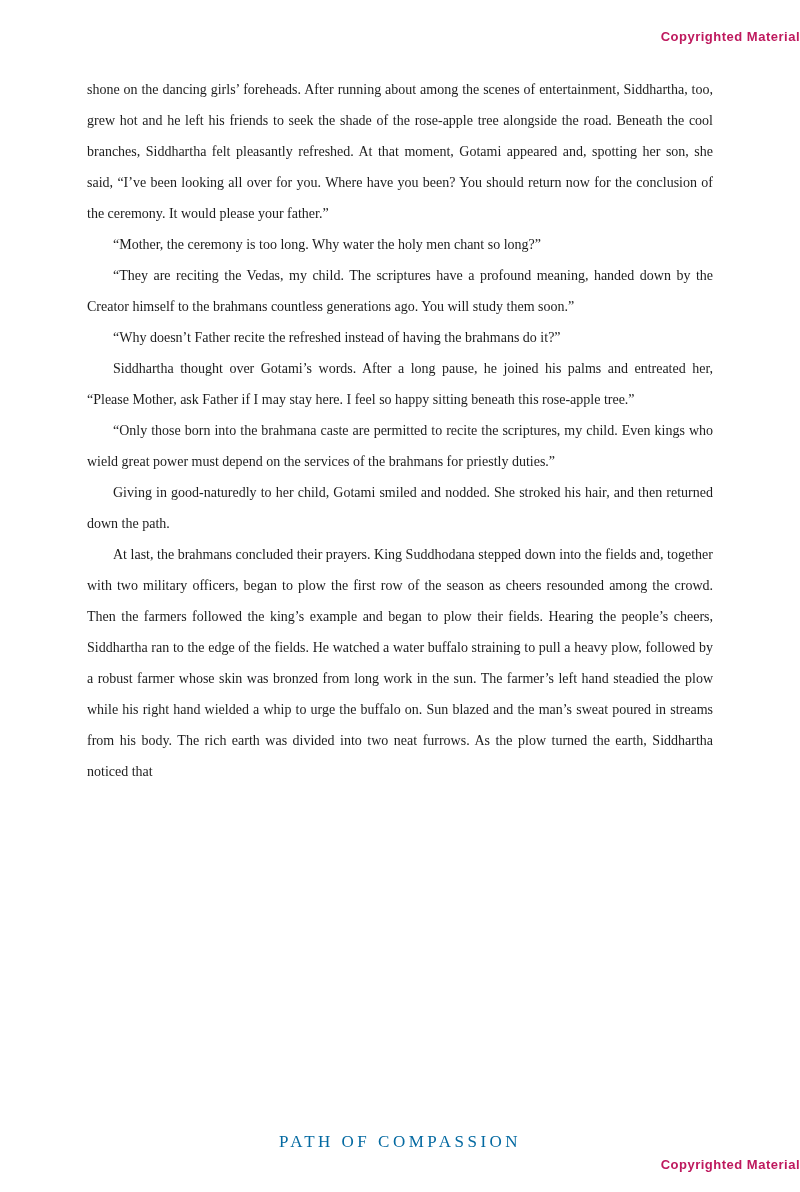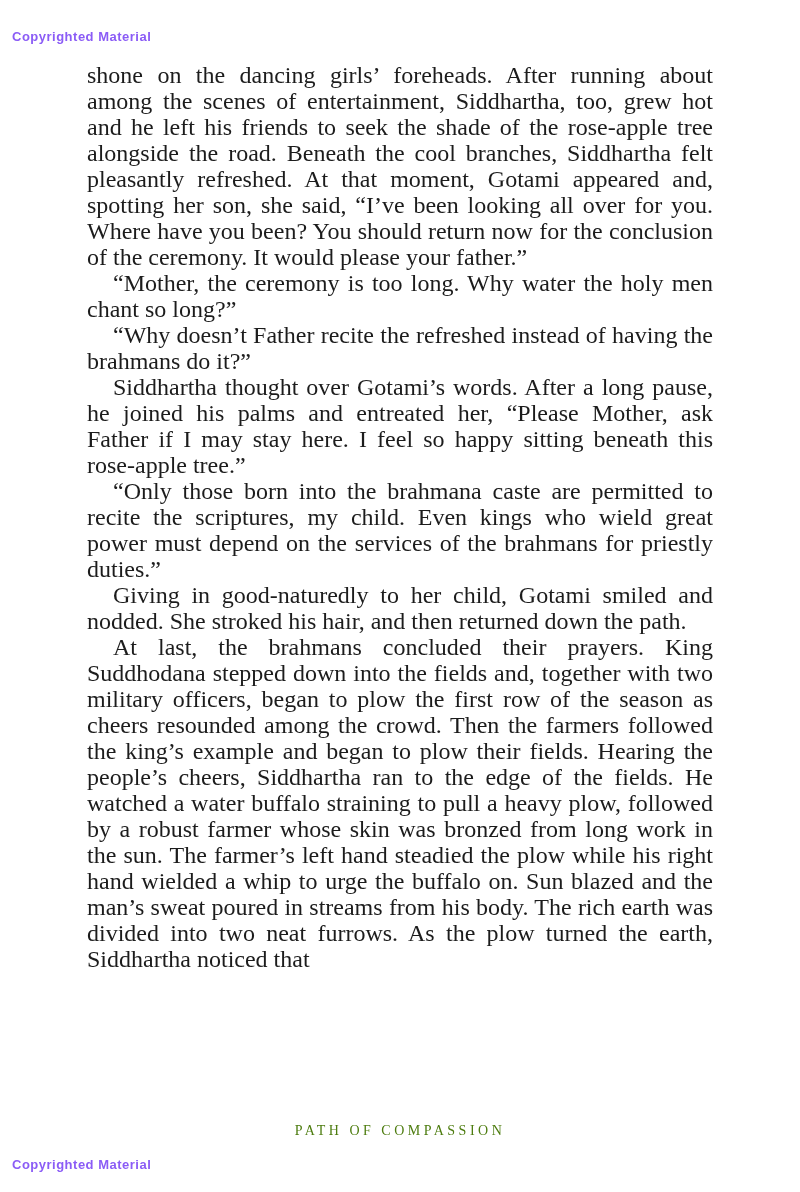--- a/index.html
+++ b/index.html
@@ -15,68 +15,69 @@
     display: flex;
     flex-direction: column;
     font-family: "Liberation Serif", serif;
     color: #1c1c1c;
     overflow: hidden;
   }
   .copyright {
     font-family: "Liberation Sans", sans-serif;
     font-weight: bold;
     font-size: 13px;
-    color: #8b5cf6;
-    text-align: left;
+    color: #be185d;
+    text-align: right;
     letter-spacing: 0.5px;
     margin-left: 12px;
   }
   .copyright-top {
     padding-top: 29px;
     flex: 0 0 auto;
   }
   .body-block {
     width: 626px;
-    margin: 0 auto;
+    margin: 12px auto;
     padding-top: 18px;
-    font-size: 24px;
-    line-height: 26px;
+    font-size: 14px;
+    line-height: 31px;
     text-align: justify;
     flex: 0 0 auto;
   }
   .para {
     margin: 0;
   }
   .para.indent {
     text-indent: 26px;
   }
   .footer {
     margin-top: auto;
     text-align: center;
     padding-bottom: 20px;
     flex: 0 0 auto;
   }
   .running-title {
     font-family: "Liberation Serif", serif;
-    font-size: 14px;
+    font-size: 17px;
     letter-spacing: 3.5px;
-    color: #4d7c0f;
-    margin-bottom: 18px;
+    color: #0369a1;
+    margin-bottom: 5px;
   }
 </style>
 </head>
 <body>
 
 <div class="page">
 
   <div class="copyright copyright-top">Copyrighted Material</div>
 
   <div class="body-block">
       <p class="para">shone on the dancing girls’ foreheads. After running about among the scenes of entertainment, Siddhartha, too, grew hot and he left his friends to seek the shade of the rose-apple tree alongside the road. Beneath the cool branches, Siddhartha felt pleasantly refreshed. At that moment, Gotami appeared and, spotting her son, she said, “I’ve been looking all over for you. Where have you been? You should return now for the conclusion of the ceremony. It would please your father.”</p>
       <p class="para indent">“Mother, the ceremony is too long. Why water the holy men chant so long?”</p>
+      <p class="para indent">“They are reciting the Vedas, my child. The scriptures have a profound meaning, handed down by the Creator himself to the brahmans countless generations ago. You will study them soon.”</p>
       <p class="para indent">“Why doesn’t Father recite the refreshed instead of having the brahmans do it?”</p>
       <p class="para indent">Siddhartha thought over Gotami’s words. After a long pause, he joined his palms and entreated her, “Please Mother, ask Father if I may stay here. I feel so happy sitting beneath this rose-apple tree.”</p>
       <p class="para indent">“Only those born into the brahmana caste are permitted to recite the scriptures, my child. Even kings who wield great power must depend on the services of the brahmans for priestly duties.”</p>
       <p class="para indent">Giving in good-naturedly to her child, Gotami smiled and nodded. She stroked his hair, and then returned down the path.</p>
       <p class="para indent">At last, the brahmans concluded their prayers. King Suddhodana stepped down into the fields and, together with two military officers, began to plow the first row of the season as cheers resounded among the crowd. Then the farmers followed the king’s example and began to plow their fields. Hearing the people’s cheers, Siddhartha ran to the edge of the fields. He watched a water buffalo straining to pull a heavy plow, followed by a robust farmer whose skin was bronzed from long work in the sun. The farmer’s left hand steadied the plow while his right hand wielded a whip to urge the buffalo on. Sun blazed and the man’s sweat poured in streams from his body. The rich earth was divided into two neat furrows. As the plow turned the earth, Siddhartha noticed that</p>
     </div>
 
   <div class="footer">
     <div class="running-title">PATH OF COMPASSION</div>
     <div class="copyright">Copyrighted Material</div>

